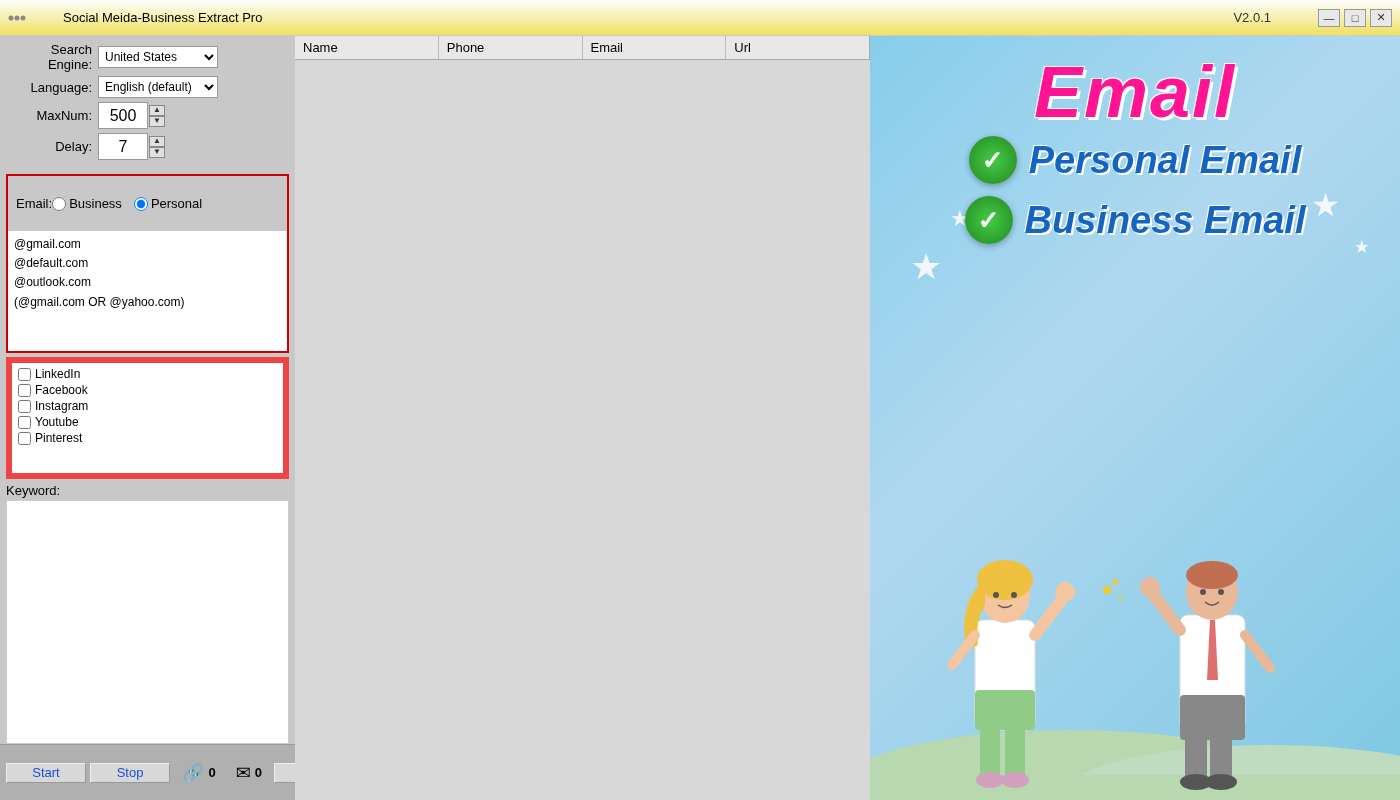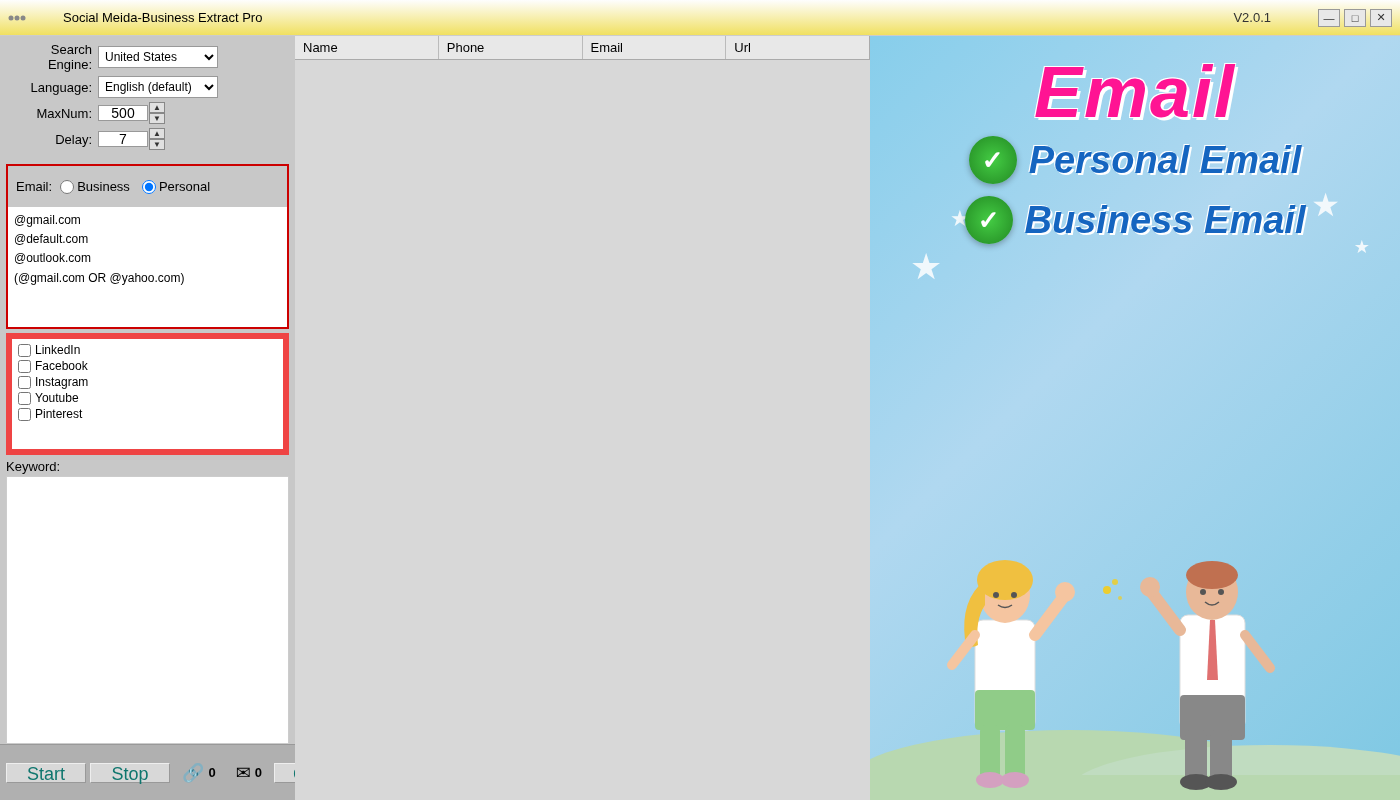--- a/index.html
+++ b/index.html
@@ -111,24 +111,24 @@
       padding: 0 2px;
       width: 120px;
       cursor: pointer;
     }
     .spinner-input {
       display: flex;
       align-items: center;
     }
     .spinner-input input {
       width: 50px;
-      height: 16px;
+      height: 27px;
       border: 1px solid #999;
       text-align: center;
-      font-size: 14px;
+      font-size: 16px;
       padding: 0 2px;
     }
     .spinner-btns {
       display: flex;
       flex-direction: column;
       margin-left: 1px;
     }
     .spin-btn {
       width: 16px;
       height: 11px;
@@ -144,24 +144,23 @@
     }
 
     
     .email-section {
       border: 2px solid #cc0000;
       margin: 4px 6px;
       background: white;
     }
     .email-header {
       background: #c8c8c8;
-      padding: 13px 8px;
-      display: flex;
-      align-items: center;
-      gap: 8px;
+      padding: 20px 8px;
+      display: flex;
+      align-items: center;
     }
     .email-header-label {
       font-size: 13px;
       color: #000;
       font-weight: normal;
     }
     .radio-group {
       display: flex;
       align-items: center;
       gap: 12px;
@@ -256,22 +255,22 @@
       flex-shrink: 0;
     }
     .toolbar-btn {
       height: 20px;
       padding: 0 18px;
       background: #d8d8d8;
       border: 1px solid #999;
       border-top-color: #eee;
       border-left-color: #eee;
       cursor: pointer;
-      font-size: 18px;
-      color: #0f766e;
+      font-size: 13px;
+      color: #1d4ed8;
       font-family: inherit;
       min-width: 80px;
     }
 
     .toolbar-stat {
       display: flex;
       align-items: center;
       gap: 4px;
       padding: 0 8px;
     }

